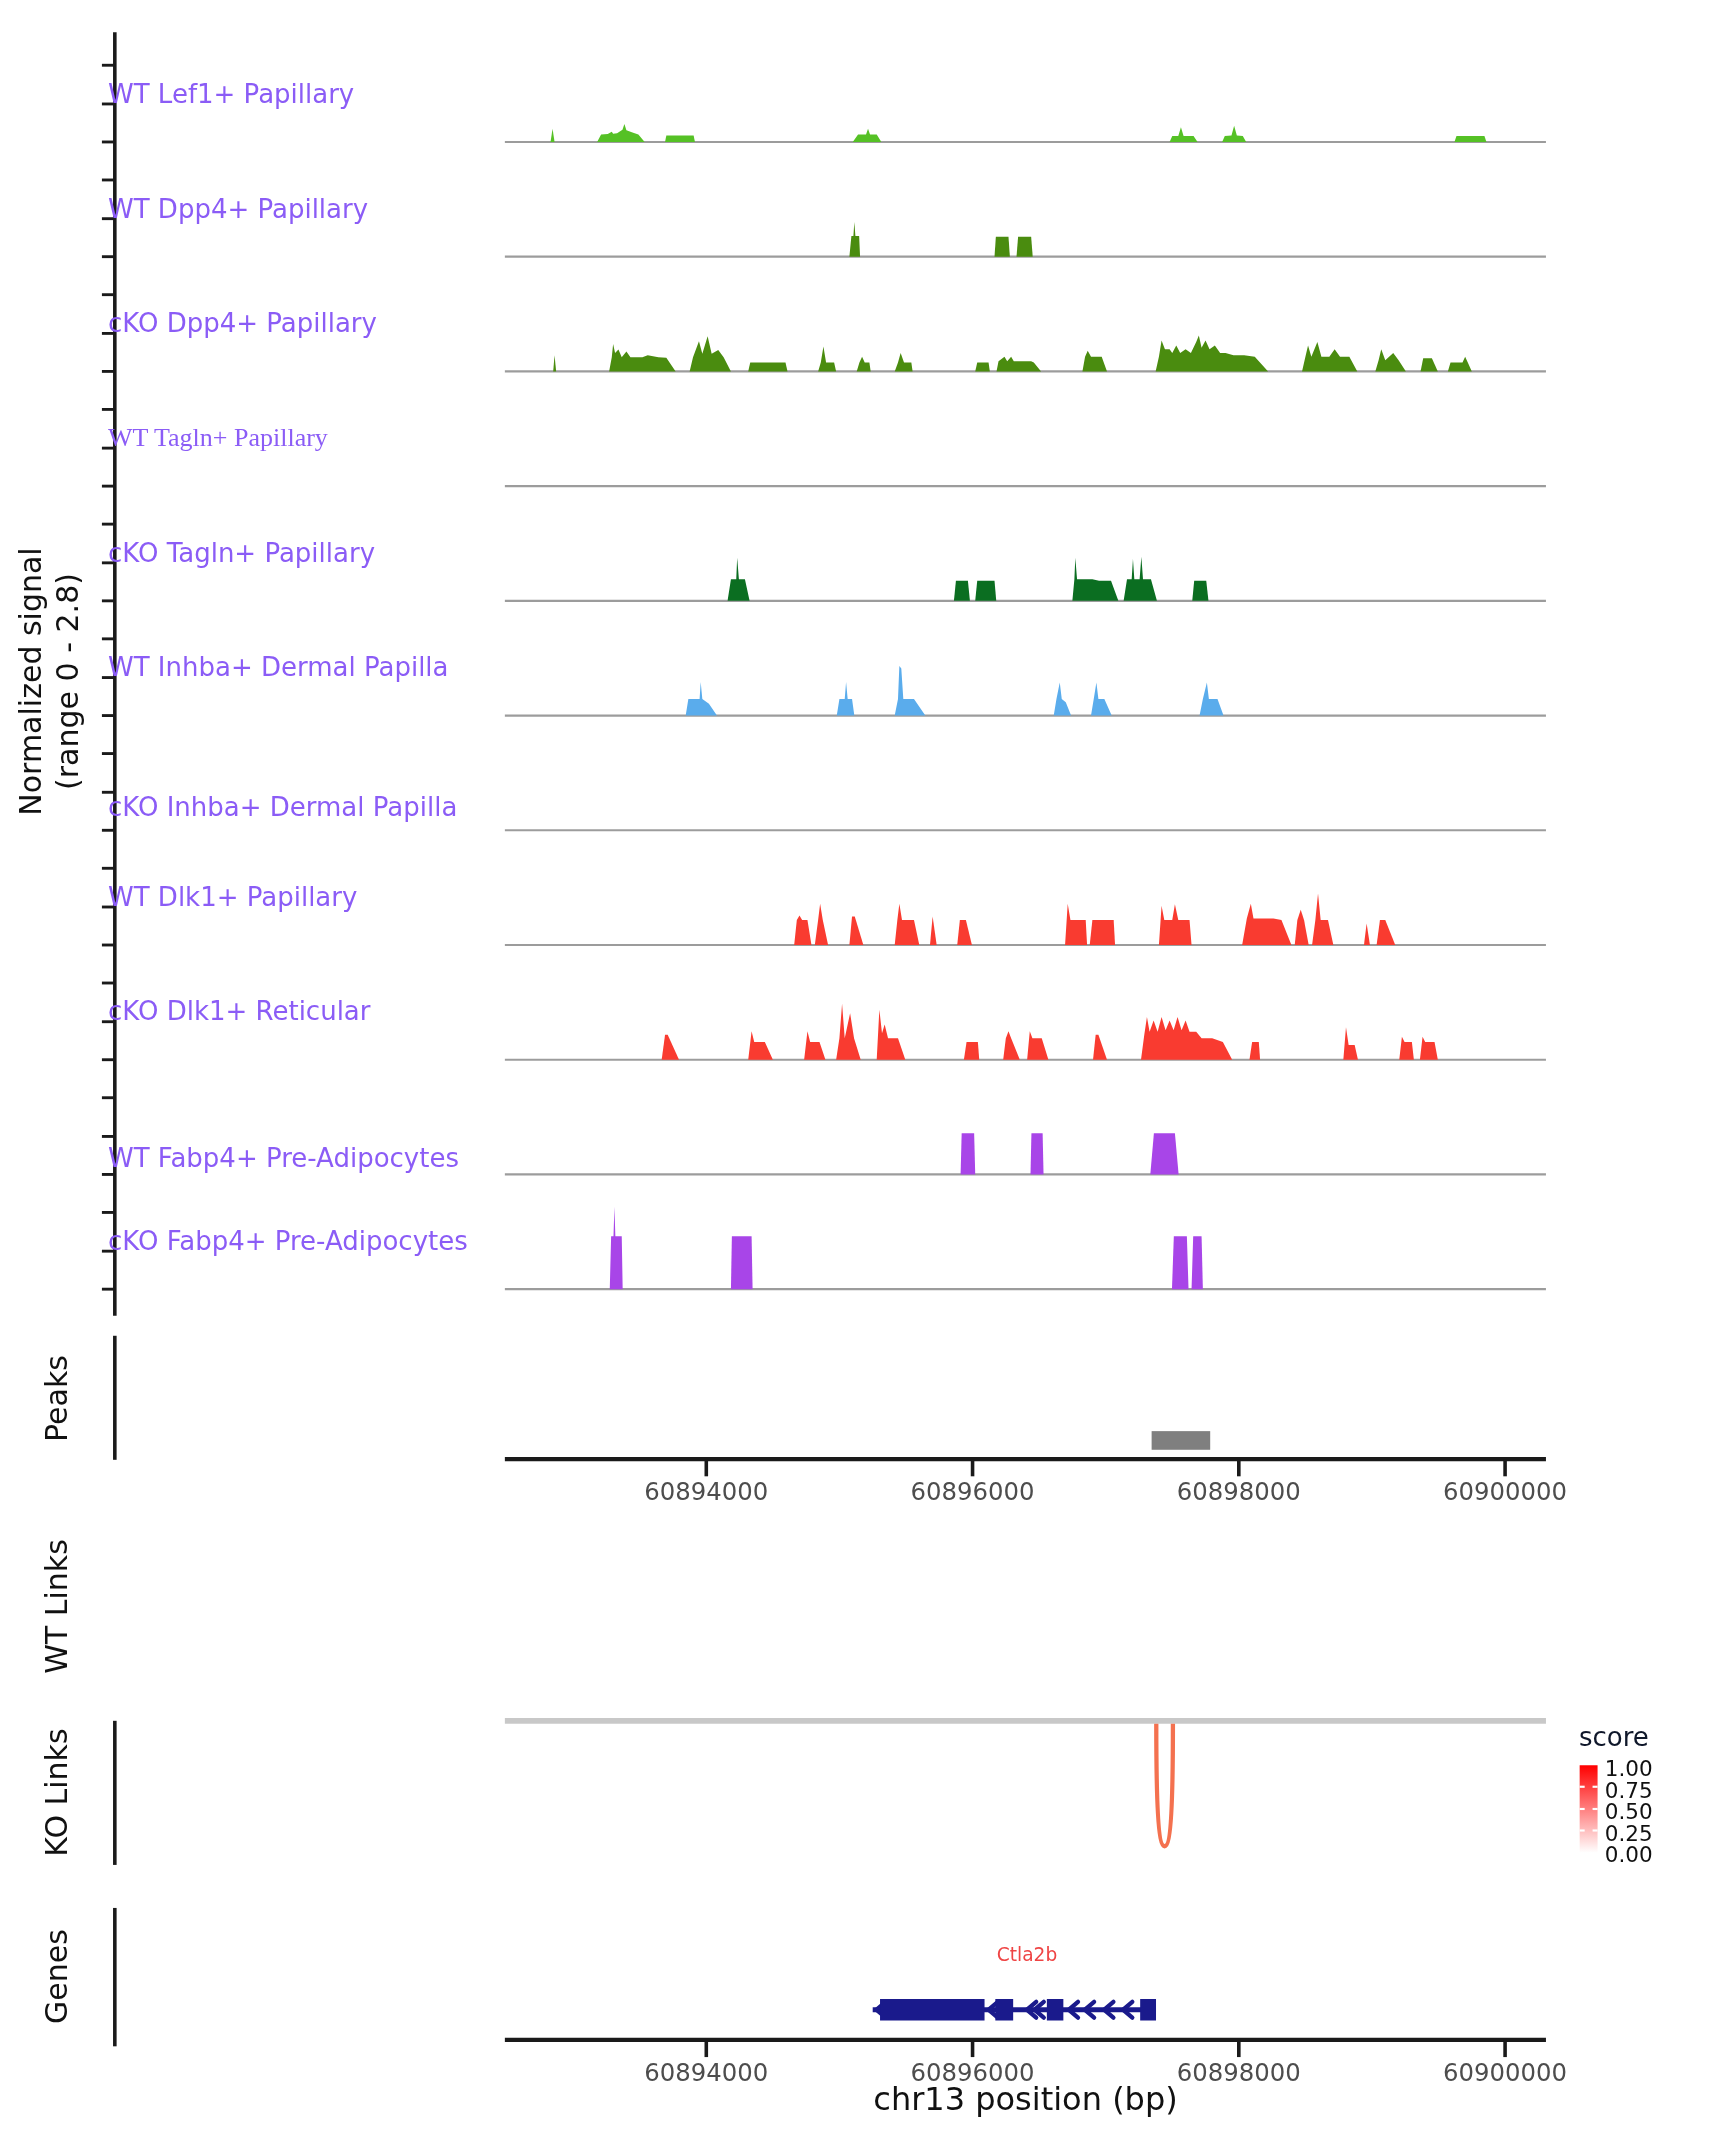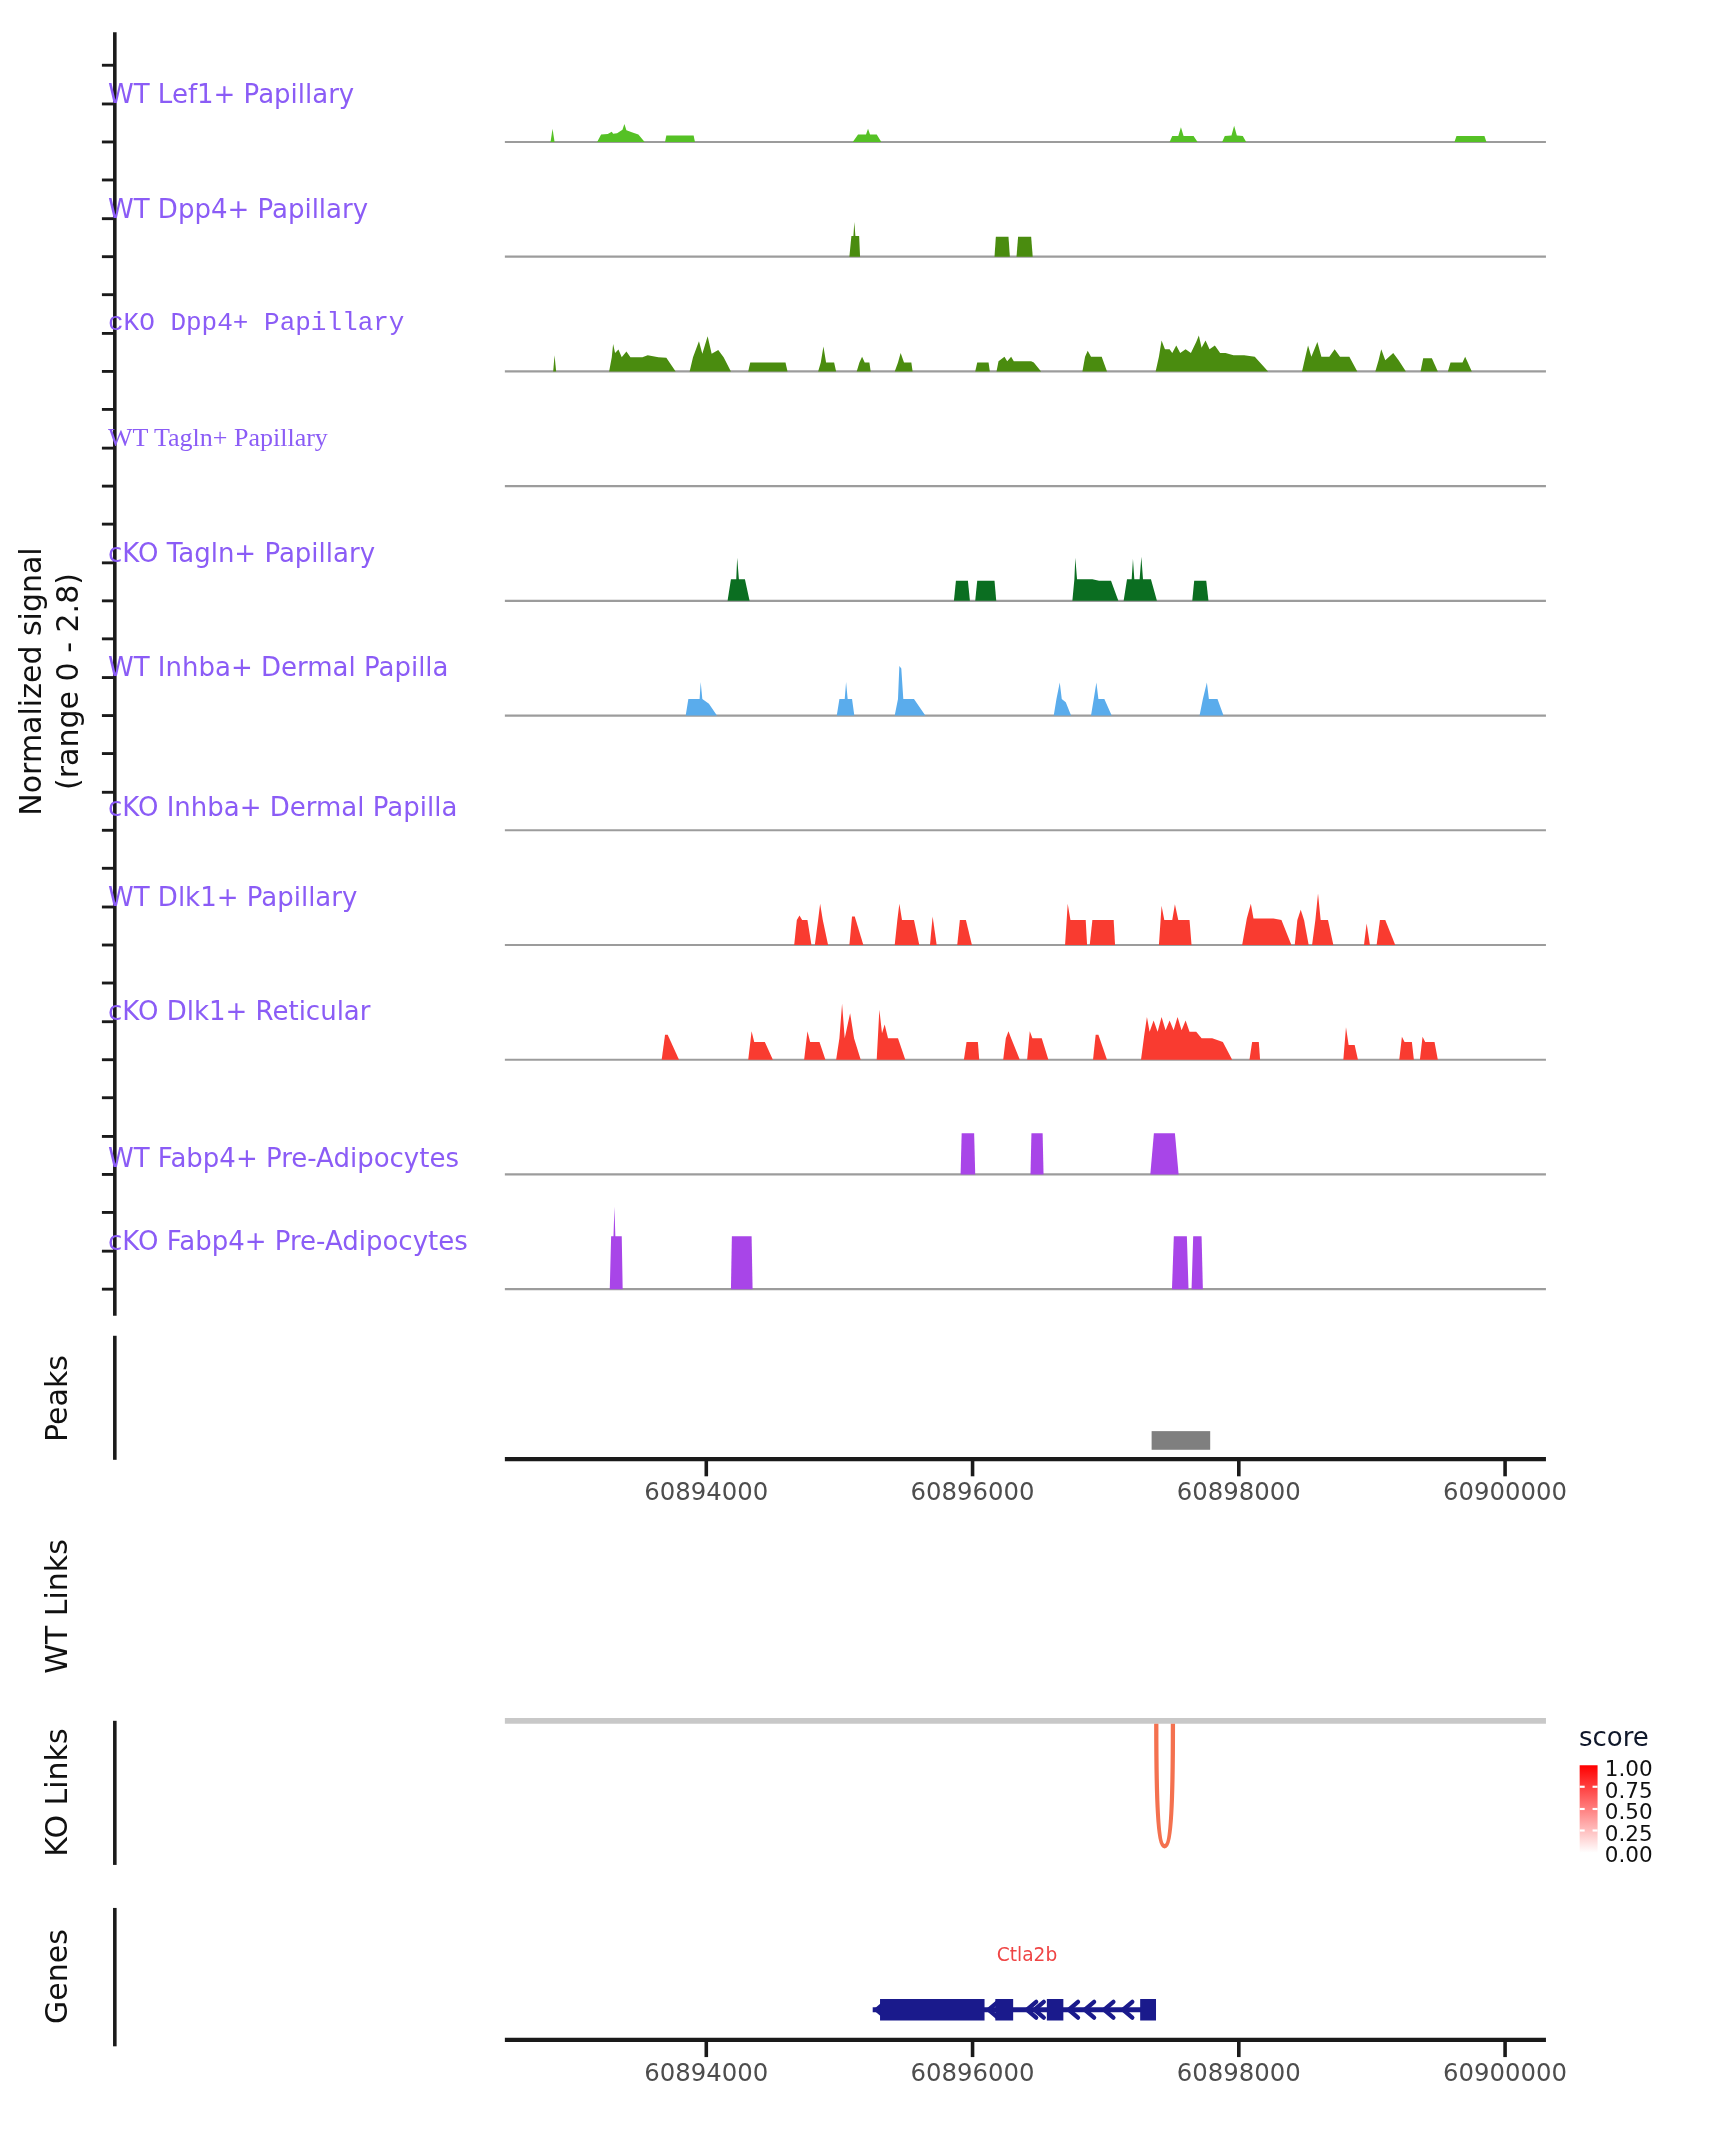--- a/index.html
+++ b/index.html
@@ -193,33 +193,34 @@
       <text x="1727.641432225064" y="2902" font-size="34" fill="#4D4D4D" text-anchor="middle" font-family="&quot;DejaVu Sans&quot;,&quot;Liberation Sans&quot;,sans-serif">60898000</text>
       <line x1="2098.9969309462913" y1="2845" x2="2098.9969309462913" y2="2869" stroke="#1A1A1A" stroke-width="5"></line>
       <text x="2098.9969309462913" y="2902" font-size="34" fill="#4D4D4D" text-anchor="middle" font-family="&quot;DejaVu Sans&quot;,&quot;Liberation Sans&quot;,sans-serif">60900000</text>
     </svg>
 
   <div class="rotlabel" style="left:-292px;top:664px;">Normalized signal</div>
   <div class="rotlabel" style="left:-255px;top:664px;">(range 0 - 2.8)</div>
 
   <div class="tracklabel" style="top: 79px;">WT Lef1+ Papillary</div>
   <div class="tracklabel" style="top: 194px;">WT Dpp4+ Papillary</div>
-  <div class="tracklabel" style="top: 308px; font-family: Liberation Mono, monospace;">cKO Dpp4+ Papillary</div>
+  <div class="tracklabel" style="top: 308px;">cKO Dpp4+ Papillary</div>
   <div class="tracklabel" style="top: 423px; font-family: Liberation Serif, serif;">WT Tagln+ Papillary</div>
   <div class="tracklabel" style="top: 538px;">cKO Tagln+ Papillary</div>
   <div class="tracklabel" style="top: 652px;">WT Inhba+ Dermal Papilla</div>
   <div class="tracklabel" style="top: 792px;">cKO Inhba+ Dermal Papilla</div>
   <div class="tracklabel" style="top: 882px;">WT Dlk1+ Papillary</div>
   <div class="tracklabel" style="top: 996px;">cKO Dlk1+ Reticular</div>
   <div class="tracklabel" style="top: 1111px; margin-top: 32px;">WT Fabp4+ Pre-Adipocytes</div>
   <div class="tracklabel" style="top: 1226px;">cKO Fabp4+ Pre-Adipocytes</div>
 
   <div class="seclabel" style="left:-159px;top:1381px;">Peaks</div>
   <div class="seclabel" style="left:-159px;top:1589px;">WT Links</div>
   <div class="seclabel" style="left:-159px;top:1775px;">KO Links</div>
   <div class="seclabel" style="left:-159px;top:1959px;">Genes</div>
 
   <div class="scoretitle" style="left:1579px;top:1722px;">score</div>
 
   <div class="genename" style="left:941px;top:1944px;">Ctla2b</div>
 
+  <div class="xaxislabel" style="left:703px;top:2080px;">chr13 position (bp)</div>
 </div>
 
 
 </body></html>

